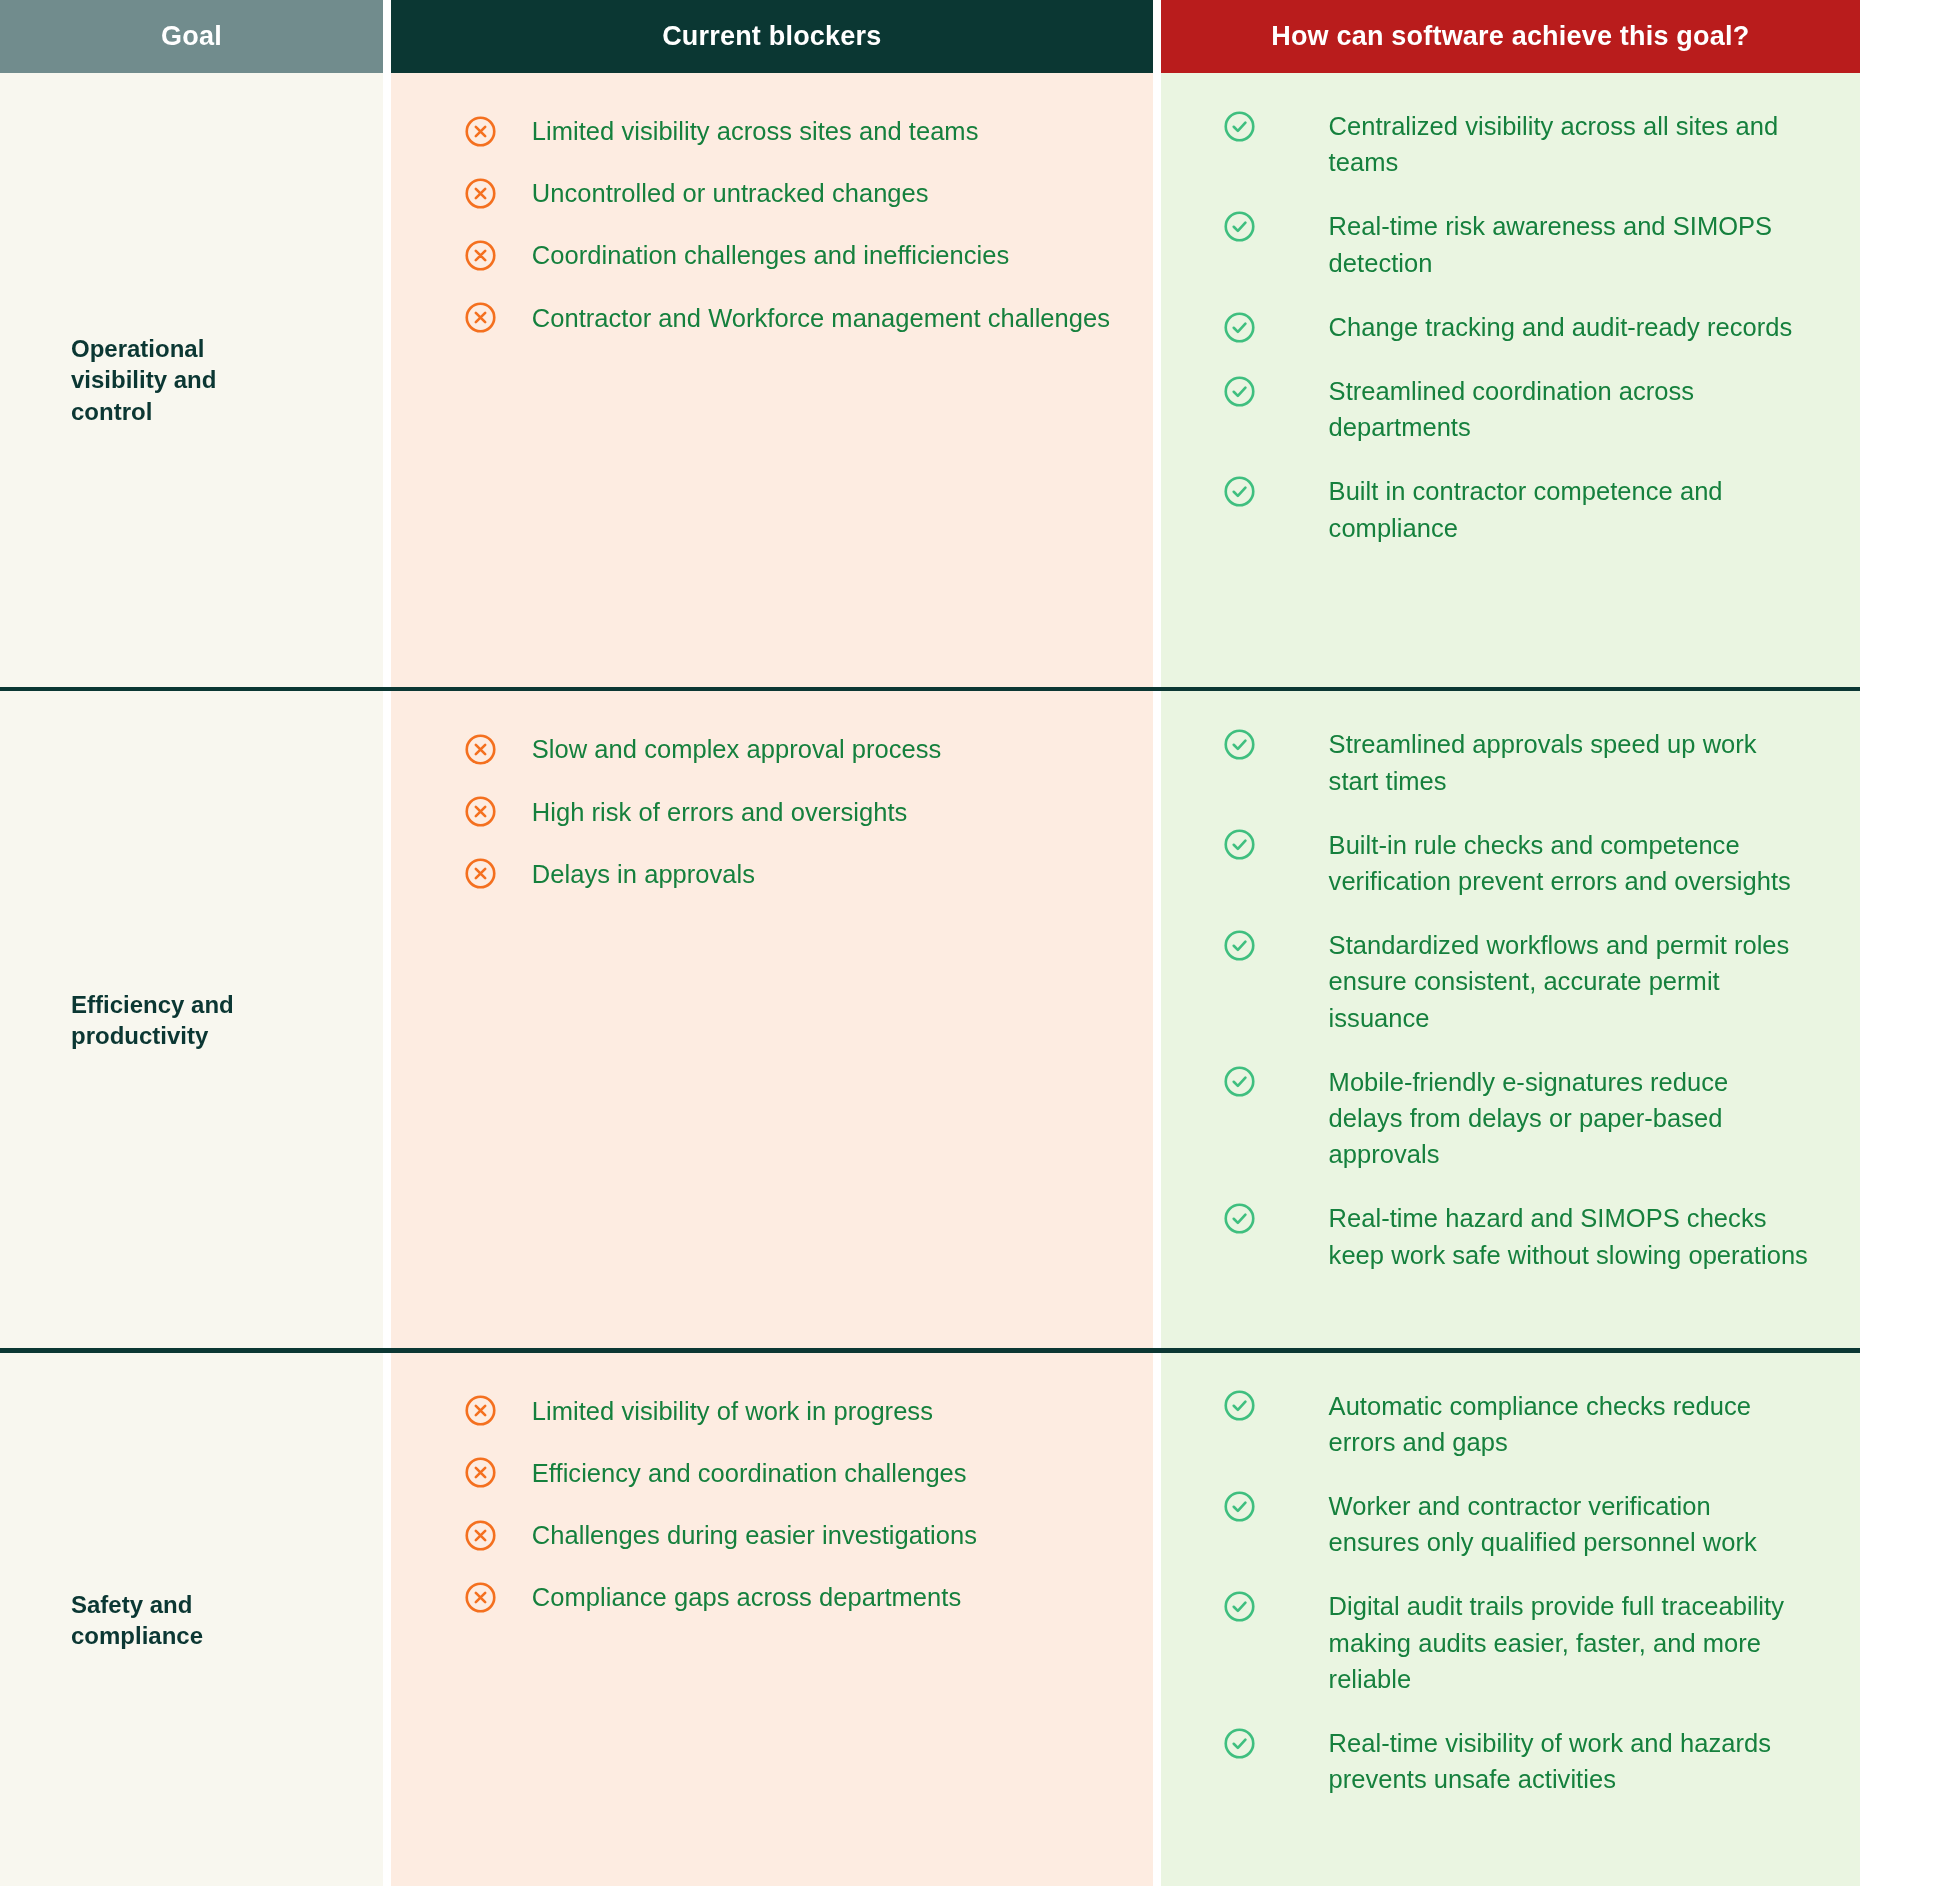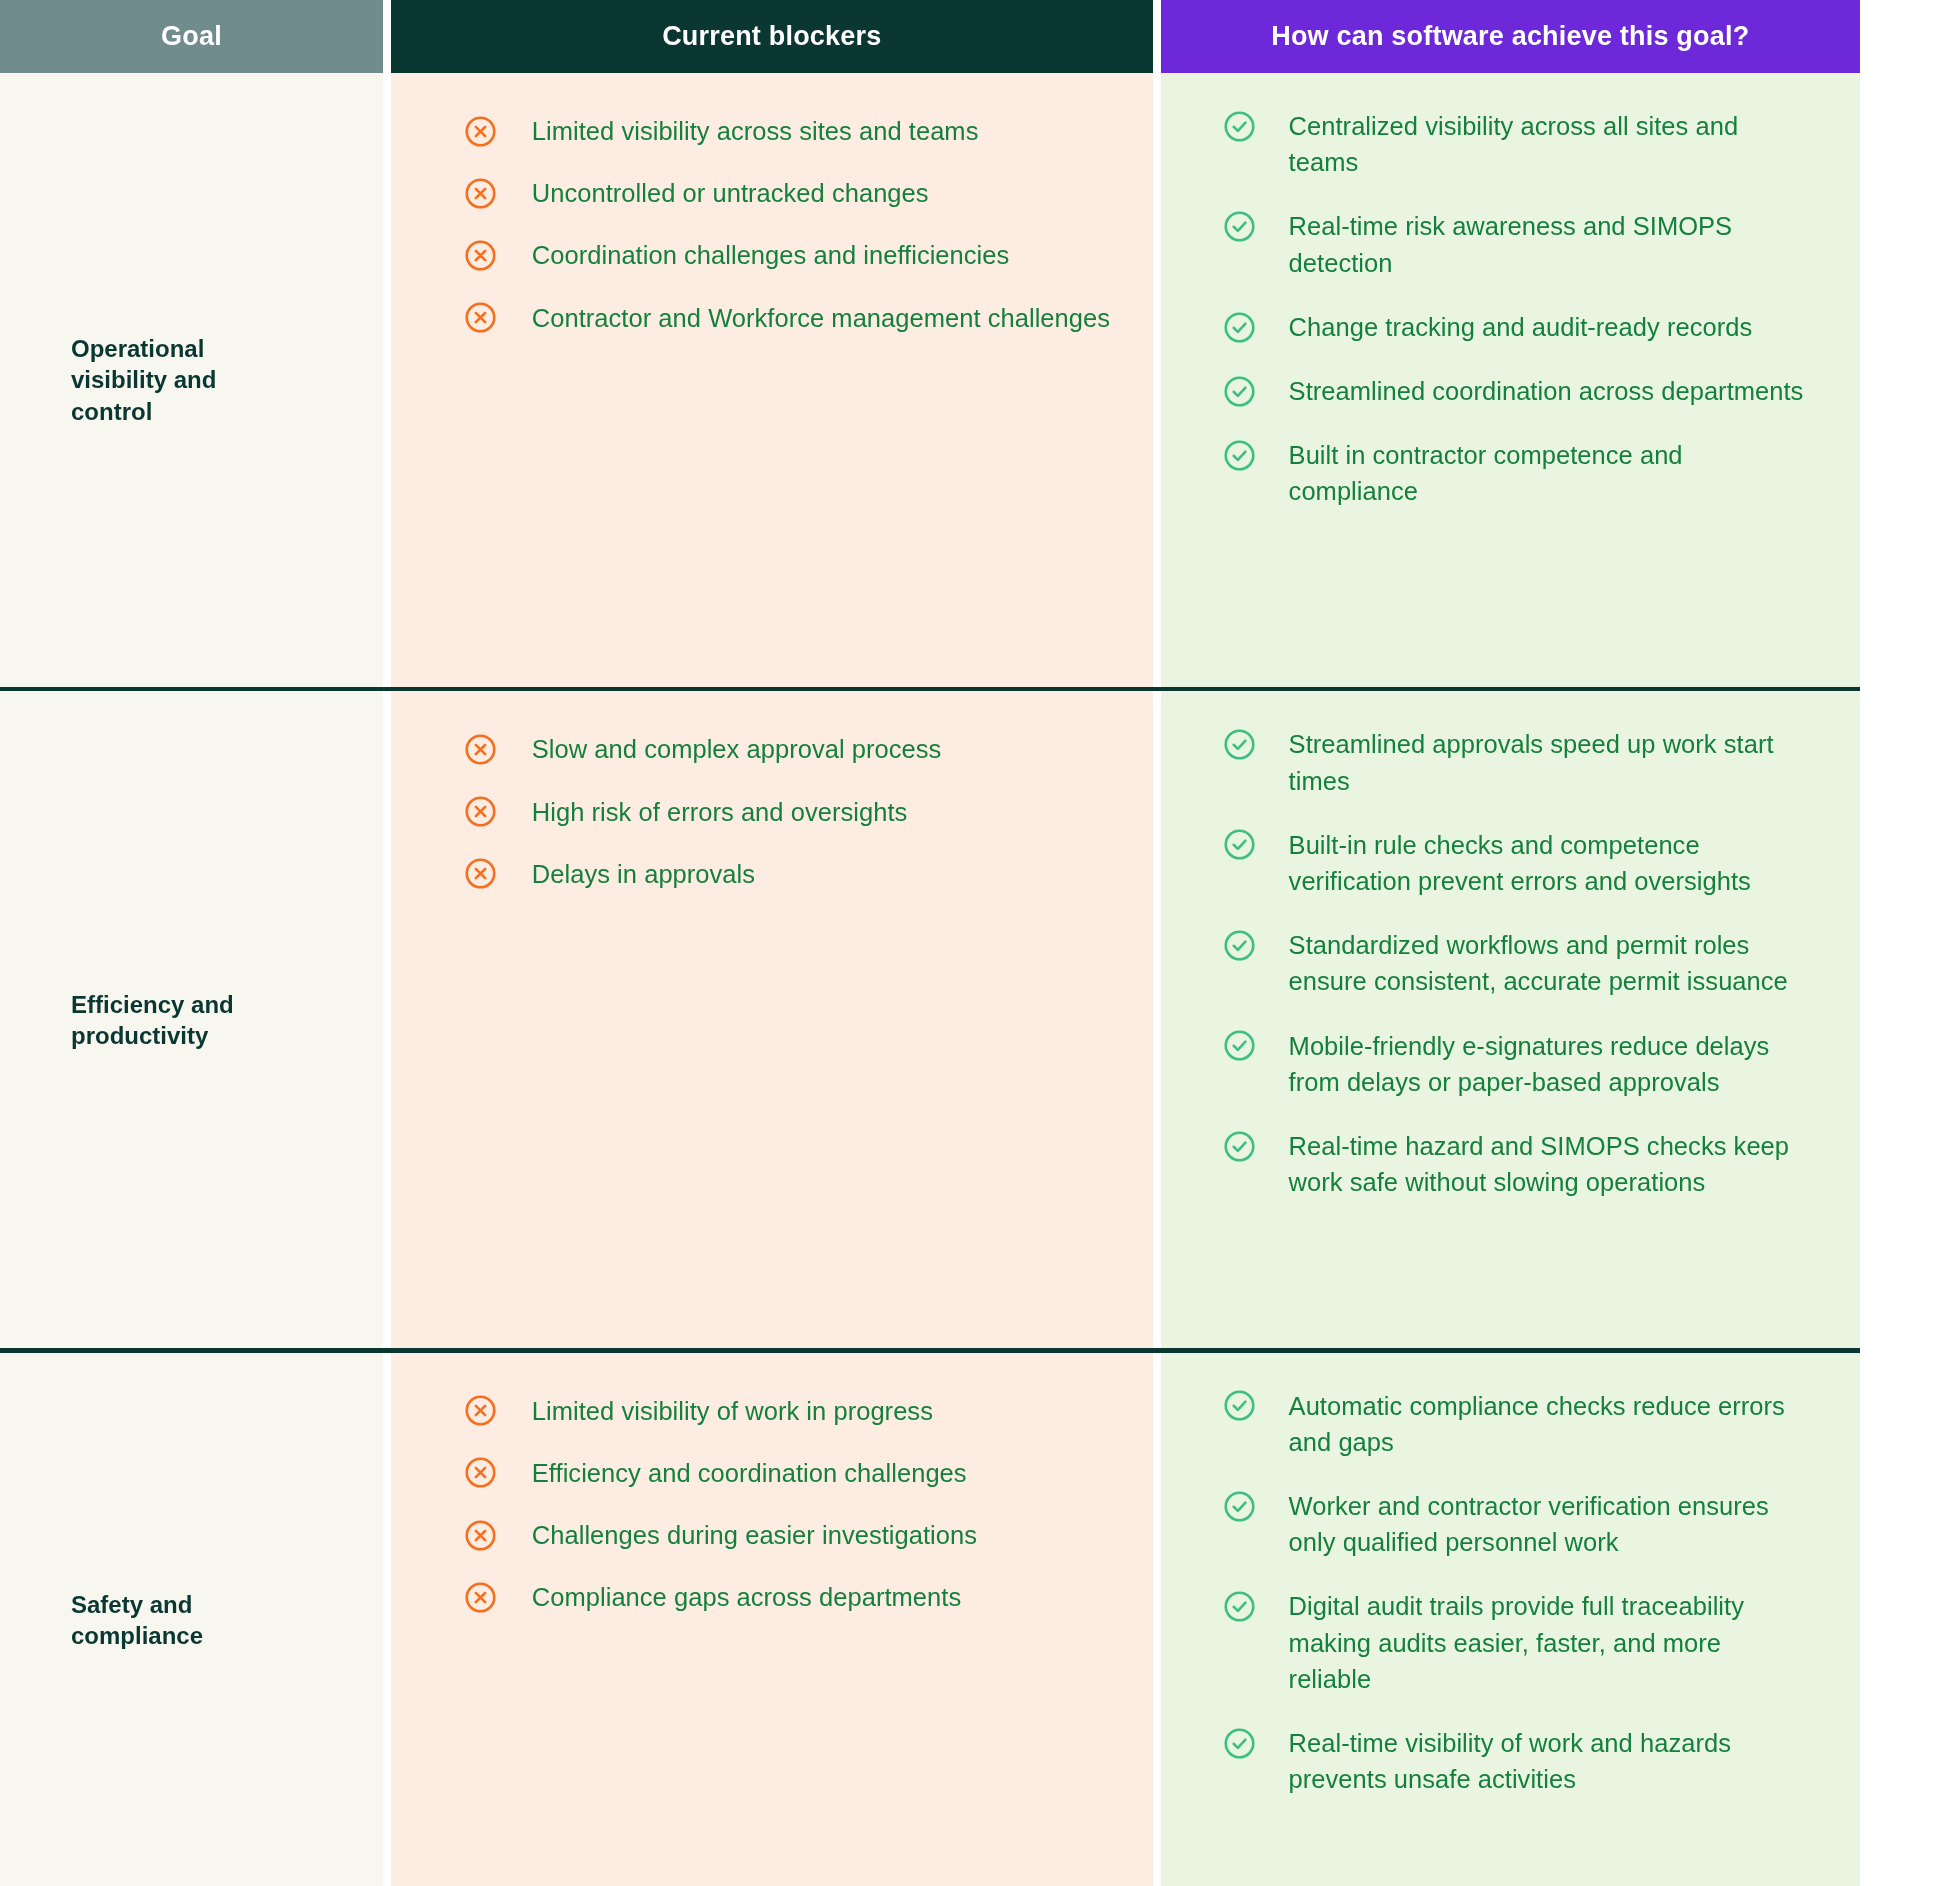--- a/index.html
+++ b/index.html
@@ -51,21 +51,21 @@
     flex: 0 0 7.8px;
     background: #ffffff;
   }
   .th-blockers {
     width: 762px;
     flex: 0 0 762px;
     background: #0b3733;
   }
   .th-solutions {
     flex: 1 1 auto;
-    background: #6d28d9;
+    background: #b91c1c;
     text-align: right;
   }
 
   
   .tbody {
     flex: 1 1 auto;
     display: flex;
     flex-direction: column;
   }
   .row {
@@ -135,20 +135,21 @@
 
   .item {
     display: flex;
     align-items: flex-start;
     margin-bottom: 26px;
     padding-left: 73px;
   }
   .items-solutions .item {
     padding-left: 62px;
     margin-bottom: 28px;
+    gap: 40px;
   }
   .item:last-child { margin-bottom: 0; }
 
   .icon {
     flex: 0 0 auto;
     width: 33px;
     height: 33px;
     margin-top: 1.7px;
     display: block;
   }

